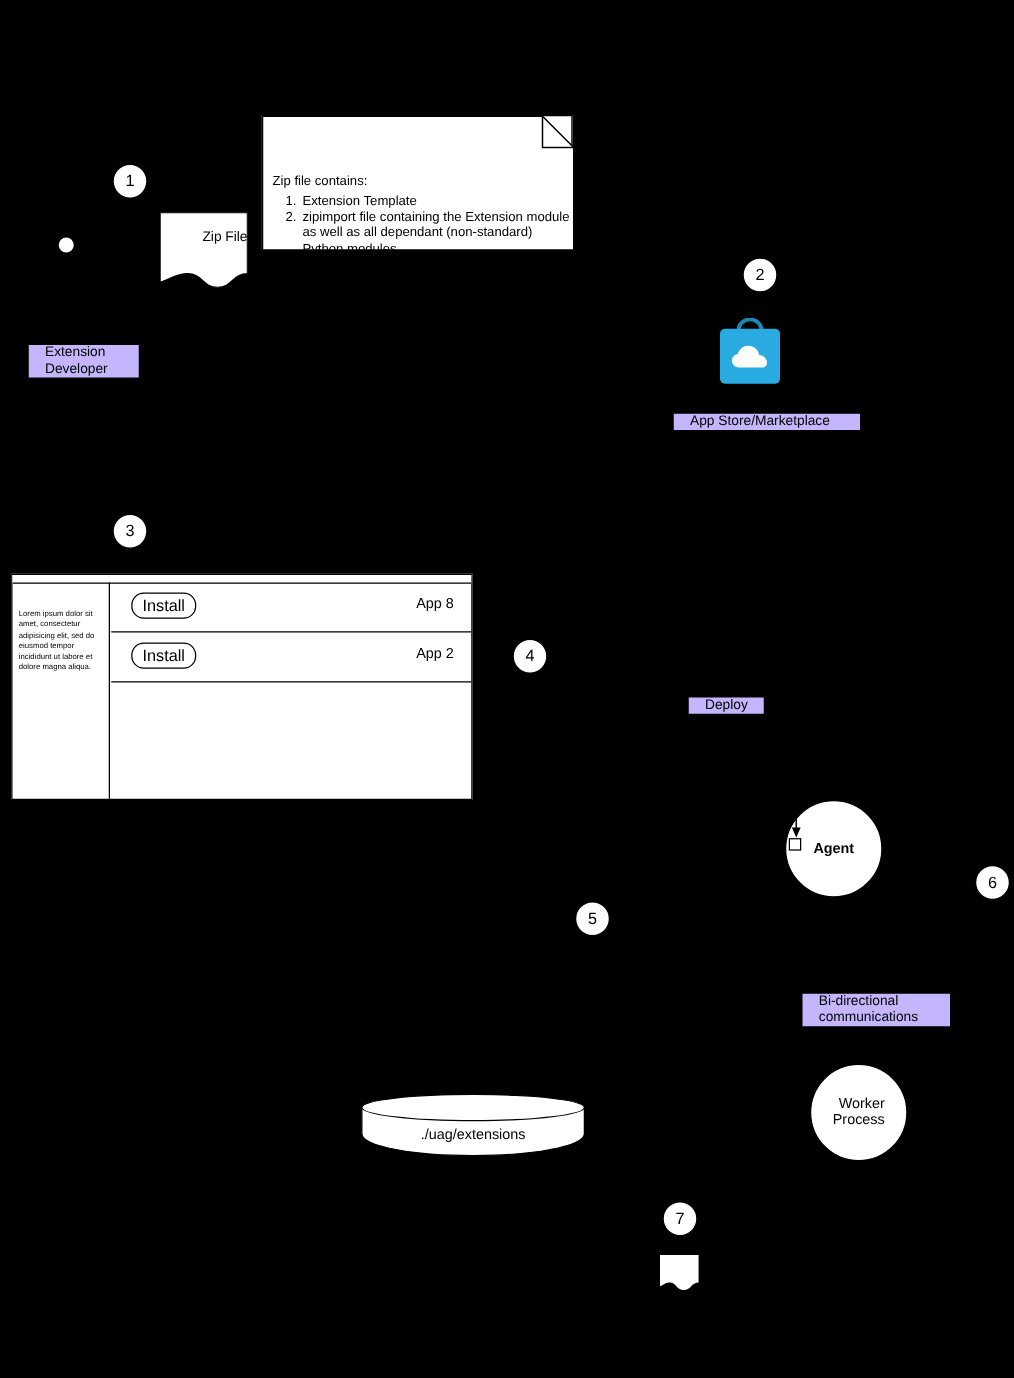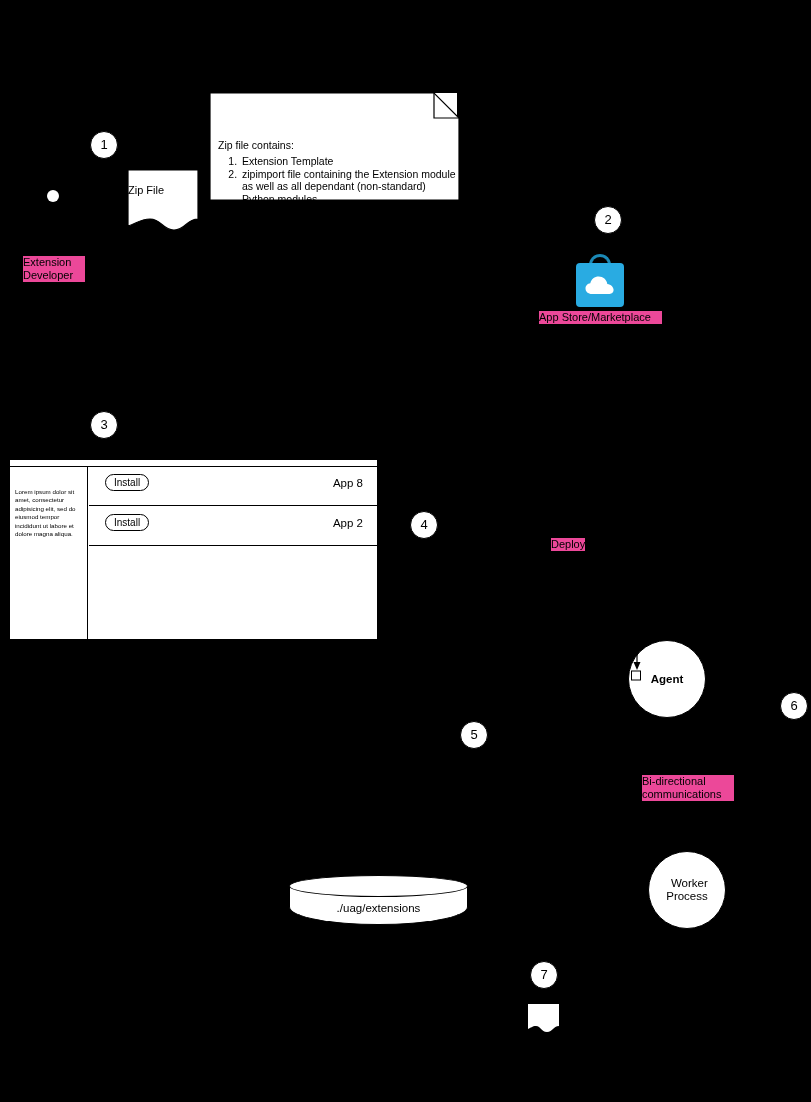--- a/index.html
+++ b/index.html
@@ -31,26 +31,27 @@
     border: 1.4px solid #000000;
     color: #000000;
     font-size: 13px;
     line-height: 26px;
     text-align: center;
     font-family: "Liberation Sans", sans-serif;
   }
 
   
   .chip {
-    background: #ec4899;
+    background: #c4b5fd;
     color: #000000;
     font-size: 11px;
     line-height: 13px;
-    padding: 0 0;
+    padding: 0 13px;
     white-space: pre;
+    margin-top: 20px;
   }
   .chip.center { }
 
   
   .note {
     background: #ffffff;
     border: 1.2px solid #000000;
     box-sizing: border-box;
   }
   .note .note-title {
@@ -64,21 +65,21 @@
     font-size: 10.5px;
     line-height: 12.6px;
   }
   .note ol li { margin: 0 0 0 0; padding-left: 2px; }
 
   
   .doc-shape { position: absolute; }
   .doc-label {
     position: absolute;
     width: 100%;
-    text-align: left;
+    text-align: right;
     font-size: 11px;
     color: #000000;
   }
 
   
   .applist {
     position: absolute;
     background: #ffffff;
     border: 1.1px solid #000000;
     box-sizing: border-box;
@@ -113,21 +114,21 @@
     border-bottom: 1.1px solid #000000;
     box-sizing: border-box;
   }
   .applist .row.last { border-bottom: none; }
   .pill {
     position: absolute;
     left: 16px; top: 8px;
     padding: 2px 8px;
     border: 1.1px solid #000000;
     border-radius: 10px;
-    font-size: 10px;
+    font-size: 13px;
     background: #ffffff;
     color: #000000;
   }
   .app-name {
     position: absolute;
     right: 14px; top: 11px;
     font-size: 11.5px;
     color: #000000;
   }
 

